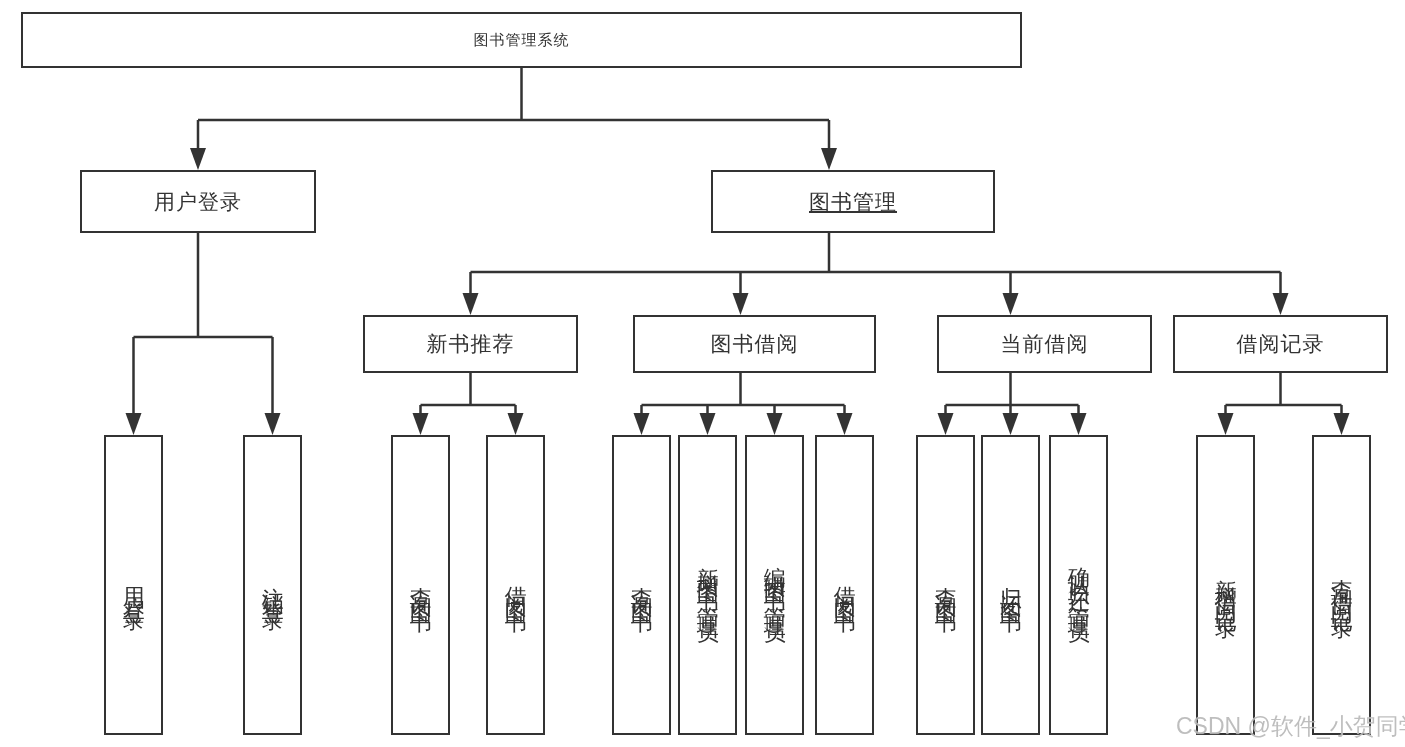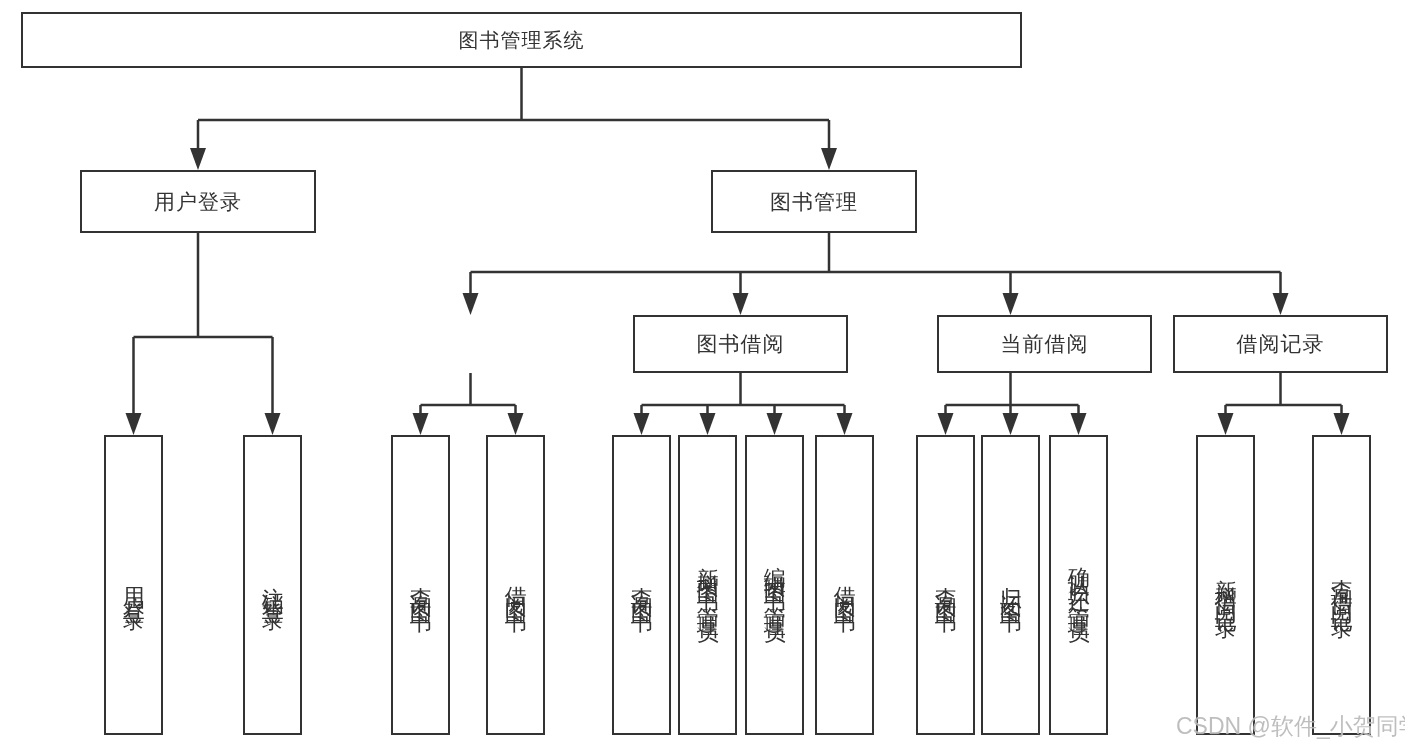--- a/index.html
+++ b/index.html
@@ -22,21 +22,21 @@
     position: absolute;
     box-sizing: border-box;
     background: #ffffff;
     border: 2.5px solid #333333;
     display: flex;
     align-items: center;
     justify-content: center;
     z-index: 2;
   }
   .node.hbox { font-size: 21px; letter-spacing: 1px; }
-  .node.root { font-size: 20px; }
+  .node.root { font-size: 15px; }
   .node.leaf { width: 59px; height: 300px; top: 435px; }
   .vtext {
     writing-mode: vertical-lr;
     text-orientation: upright;
     font-size: 22px;
     letter-spacing: 8px;
     line-height: 1.2;
     color: #333333;
     white-space: nowrap;
   }
@@ -100,25 +100,28 @@
     </g>
   </svg>
 
   <div class="node root hbox" style="left:21px; top:12px; width:1001px; height:56px;">
     <span>图书管理系统</span>
   </div>
 
   <div class="node hbox" style="left:80px; top:170px; width:236px; height:63px;">
     <span>用户登录</span>
   </div>
-  <div class="node hbox" style="left:711px; top:170px; width:206px; height:63px;">
+  <div class="node hbox" style="left:711px; top:170px; width:284px; height:63px;text-decoration:underline;">
     <span>图书管理</span>
   </div>
 
-  <div class="node hbox" style="left:633px; top:315px; width:215px; height:58px;">
+  <div class="node hbox" style="left:363px; top:315px; width:215px; height:58px;">
+    <span>新书推荐</span>
+  </div>
+  <div class="node hbox" style="left:633px; top:315px; width:243px; height:58px;">
     <span>图书借阅</span>
   </div>
   <div class="node hbox" style="left:903px; top:315px; width:215px; height:58px;margin-left:34px;">
     <span>当前借阅</span>
   </div>
   <div class="node hbox" style="left:1173px; top:315px; width:215px; height:58px;">
     <span>借阅记录</span>
   </div>
 
   <div class="node leaf" style="left:104px;">

